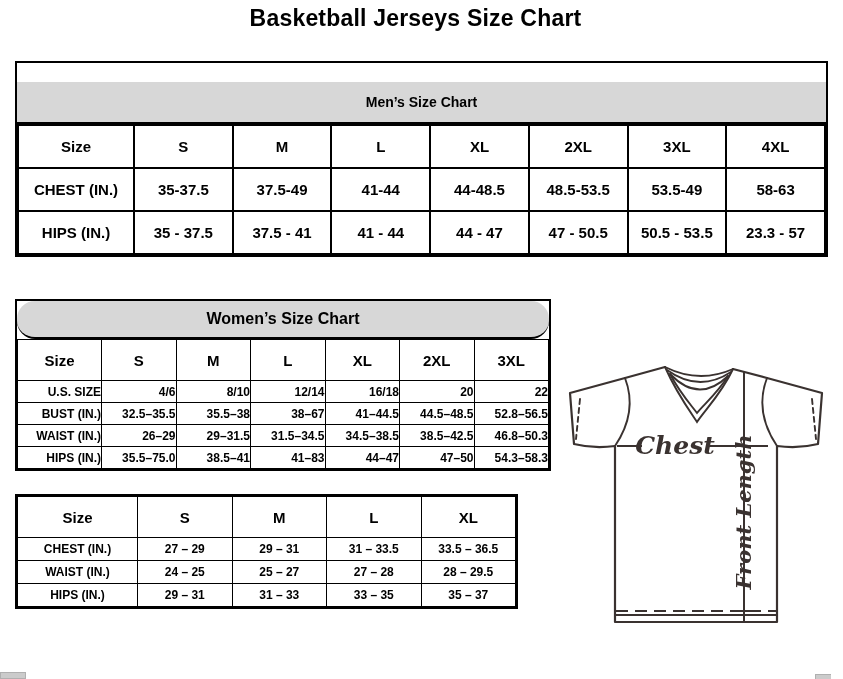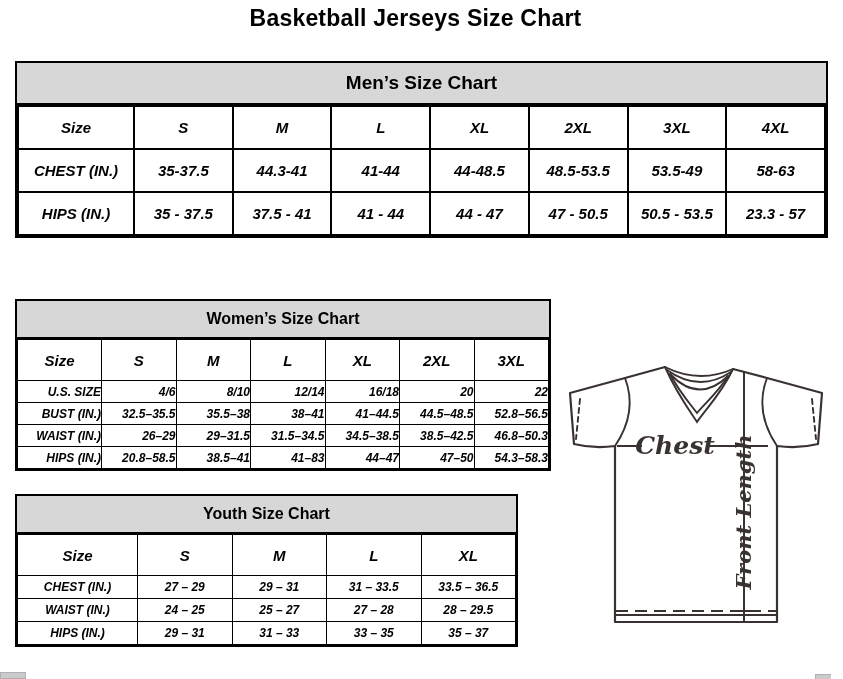--- a/index.html
+++ b/index.html
@@ -9,33 +9,33 @@
   }
   .page-title {
     position:absolute; top:5px; left:0; width:100%;
     text-align:center; font-size:23px; font-weight:bold; letter-spacing:0.2px;
   }
   .size-chart { position:absolute; border:2px solid #000; background:#fff; }
   .band {
     background:#d7d7d7; border-bottom:2px solid #000;
     display:flex; align-items:center; justify-content:center; font-weight:bold;
   }
-  table { border-collapse:collapse; width:100%; table-layout:fixed;font-style:italic; }
+  table { border-collapse:collapse; width:100%; table-layout:fixed; }
   th, td {
     border:1px solid #000; text-align:center; vertical-align:middle;
     font-weight:bold; padding:0; overflow:hidden; white-space:nowrap;
   }
   
   #men-chart { left:15px; top:61px; width:809px; }
-  #men-chart .band { height:40px; font-size:19px; }
+  #men-chart .band { height:40px; font-size:14px;margin-top:19px; }
   #men-chart th, #men-chart td { border-width:2px; height:41px; font-size:15px; }
   #men-chart col.label-col { width:116px; }
   
   #women-chart { left:15px; top:299px; width:532px; }
-  #women-chart .band { height:36px; font-size:16px; }
+  #women-chart .band { height:36px; font-size:16px;border-radius:18px; }
   #women-chart thead th { height:40px; font-size:15px; }
   #women-chart tbody th, #women-chart tbody td { height:21px; font-size:12px;text-align:right; }
   #women-chart col.label-col { width:84px; }
   
   #youth-chart { left:15px; top:494px; width:499px; }
   #youth-chart .band { height:36px; font-size:16px; }
   #youth-chart thead th { height:40px; font-size:15px; }
   #youth-chart tbody th, #youth-chart tbody td { height:22px; font-size:12px; }
   #youth-chart col.label-col { width:120px; }
   
@@ -77,21 +77,21 @@
             <th>XL</th>
             <th>2XL</th>
             <th>3XL</th>
             <th>4XL</th>
           </tr>
         </thead>
         <tbody>
           <tr>
             <th>CHEST (IN.)</th>
             <td>35-37.5</td>
-            <td>44.3-41</td>
+            <td>37.5-49</td>
             <td>41-44</td>
             <td>44-48.5</td>
             <td>48.5-53.5</td>
             <td>53.5-49</td>
             <td>58-63</td>
           </tr>
           <tr>
             <th>HIPS (IN.)</th>
             <td>35 - 37.5</td>
             <td>37.5 - 41</td>
@@ -135,49 +135,48 @@
             <td>8/10</td>
             <td>12/14</td>
             <td>16/18</td>
             <td>20</td>
             <td>22</td>
           </tr>
           <tr>
             <th>BUST (IN.)</th>
             <td>32.5–35.5</td>
             <td>35.5–38</td>
-            <td>38–41</td>
+            <td>38–67</td>
             <td>41–44.5</td>
             <td>44.5–48.5</td>
             <td>52.8–56.5</td>
           </tr>
           <tr>
             <th>WAIST (IN.)</th>
             <td>26–29</td>
             <td>29–31.5</td>
             <td>31.5–34.5</td>
             <td>34.5–38.5</td>
             <td>38.5–42.5</td>
             <td>46.8–50.3</td>
           </tr>
           <tr>
             <th>HIPS (IN.)</th>
-            <td>20.8–58.5</td>
+            <td>35.5–75.0</td>
             <td>38.5–41</td>
             <td>41–83</td>
             <td>44–47</td>
             <td>47–50</td>
             <td>54.3–58.3</td>
           </tr>
         </tbody>
       </table>
   </div>
 
   <div id="youth-chart" class="size-chart">
-    <div class="band">Youth Size Chart</div>
     <table>
         <colgroup>
           <col class="label-col">
           <col>
           <col>
           <col>
           <col>
         </colgroup>
         <thead>
           <tr>

